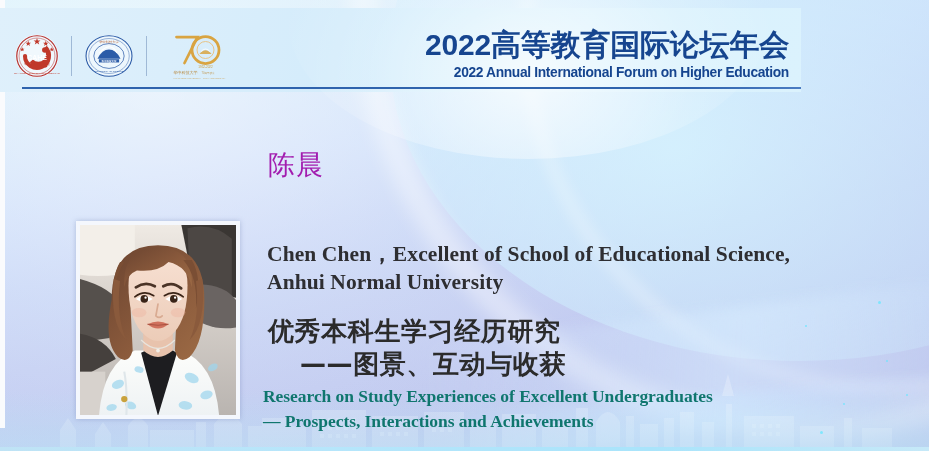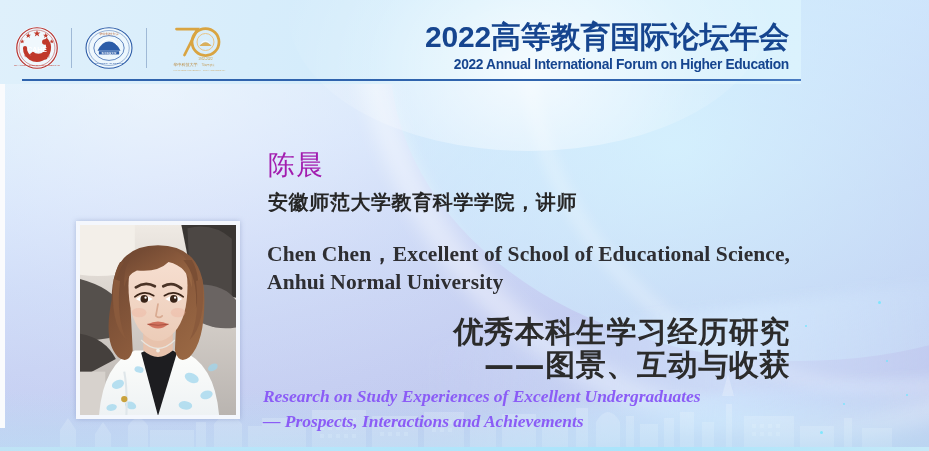--- a/index.html
+++ b/index.html
@@ -145,21 +145,21 @@
     position: absolute;
     background: #67e7ff;
     border-radius: 50%;
     opacity: .75;
     pointer-events: none;
   }
 
   
   .header {
     position: absolute;
-    left: 0; top: 0;
+    left: 0; top: 8px;
     width: 801px;
     height: 84px;
   }
   .header-bg {
     position: absolute;
     inset: 0;
     background: linear-gradient(105deg,
       #dff0fb 0%, #daeefb 22%, #d4ecfb 42%, #d2eefc 58%, #d8f1fd 72%, #dbf2fd 100%);
   }
   .header-sheen {
@@ -276,41 +276,40 @@
     font-size: 21.5px;
     line-height: 28px;
     color: #2e2e32;
     letter-spacing: 0.1px;
   }
   .topic-cn {
     position: absolute;
     left: 268px;
     top: 315px;
     width: 522px;
-    text-align: right;
+    text-align: left;
     font-family: "DejaVu Sans", sans-serif;
     font-weight: bold;
-    font-size: 30px;
+    font-size: 26px;
     line-height: 33px;
     color: #2b2b2b;
     letter-spacing: 0.6px;
   }
   .topic-cn .line2 { display: block; padding-left: 32px; }
   .topic-en {
     position: absolute;
     left: 263px;
     top: 384px;
     width: 560px;
     font-family: "Liberation Serif", serif;
     font-weight: bold;
     font-size: 17.5px;
     line-height: 25px;
-    color: #8b5cf6;
+    color: #0f766e;
     letter-spacing: -0.05px;
-    font-style: italic;
   }
 </style>
 </head>
 <body>
 
 <div id="slide">
 
   <div class="bg-base"></div>
   <div class="bg-sheen-a"></div>
   <div class="bg-sheen-b"></div>
@@ -554,21 +553,20 @@
         <path d="M64 95 q10 -5 20 0 q-10 8 -20 0 Z" fill="#d0715d"></path>
         <path d="M64 95 q10 2 20 0" fill="none" stroke="#a8503f" stroke-width="0.9"></path>
 
         <ellipse cx="56" cy="84" rx="7" ry="4.5" fill="#eeb6a2" opacity="0.45"></ellipse>
         <ellipse cx="93" cy="84" rx="7" ry="4.5" fill="#eeb6a2" opacity="0.45"></ellipse>
       </svg>
     </div>
   </div>
 
   <div class="speaker-name">陈晨</div>
-  <div class="speaker-affil">安徽师范大学教育科学学院，讲师</div>
   <div class="speaker-en">Chen Chen，Excellent of School of Educational Science, Anhui Normal University</div>
 
   <div class="topic-cn">
     <span class="line1">优秀本科生学习经历研究</span>
     <span class="line2">——图景、互动与收获</span>
   </div>
 
   <div class="topic-en">
     <div>Research on Study Experiences of Excellent Undergraduates</div>
     <div>— Prospects, Interactions and Achievements</div>

